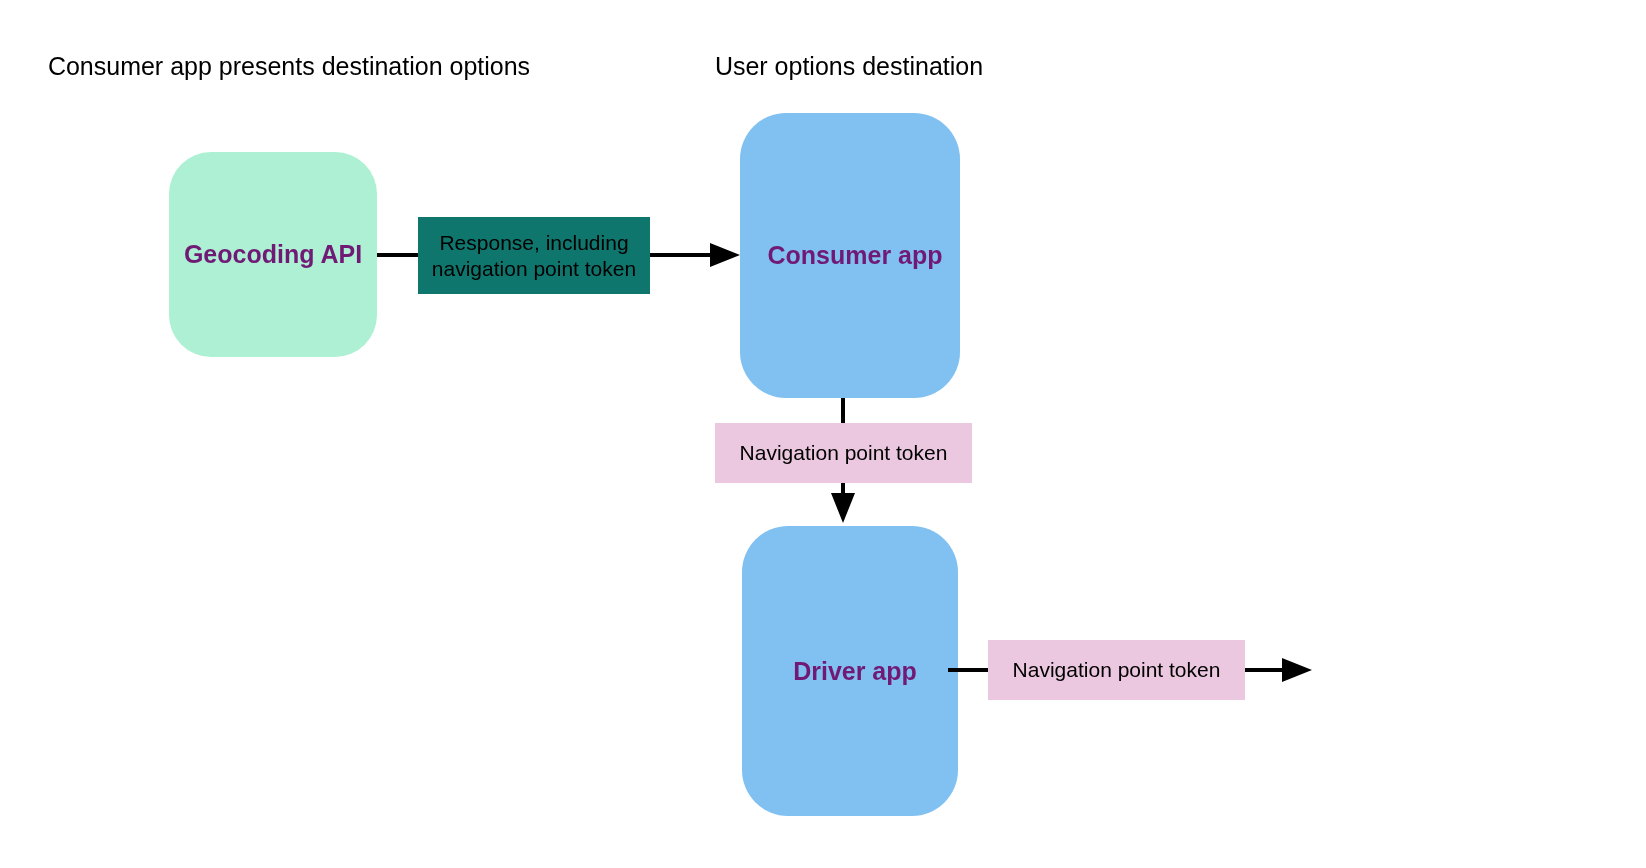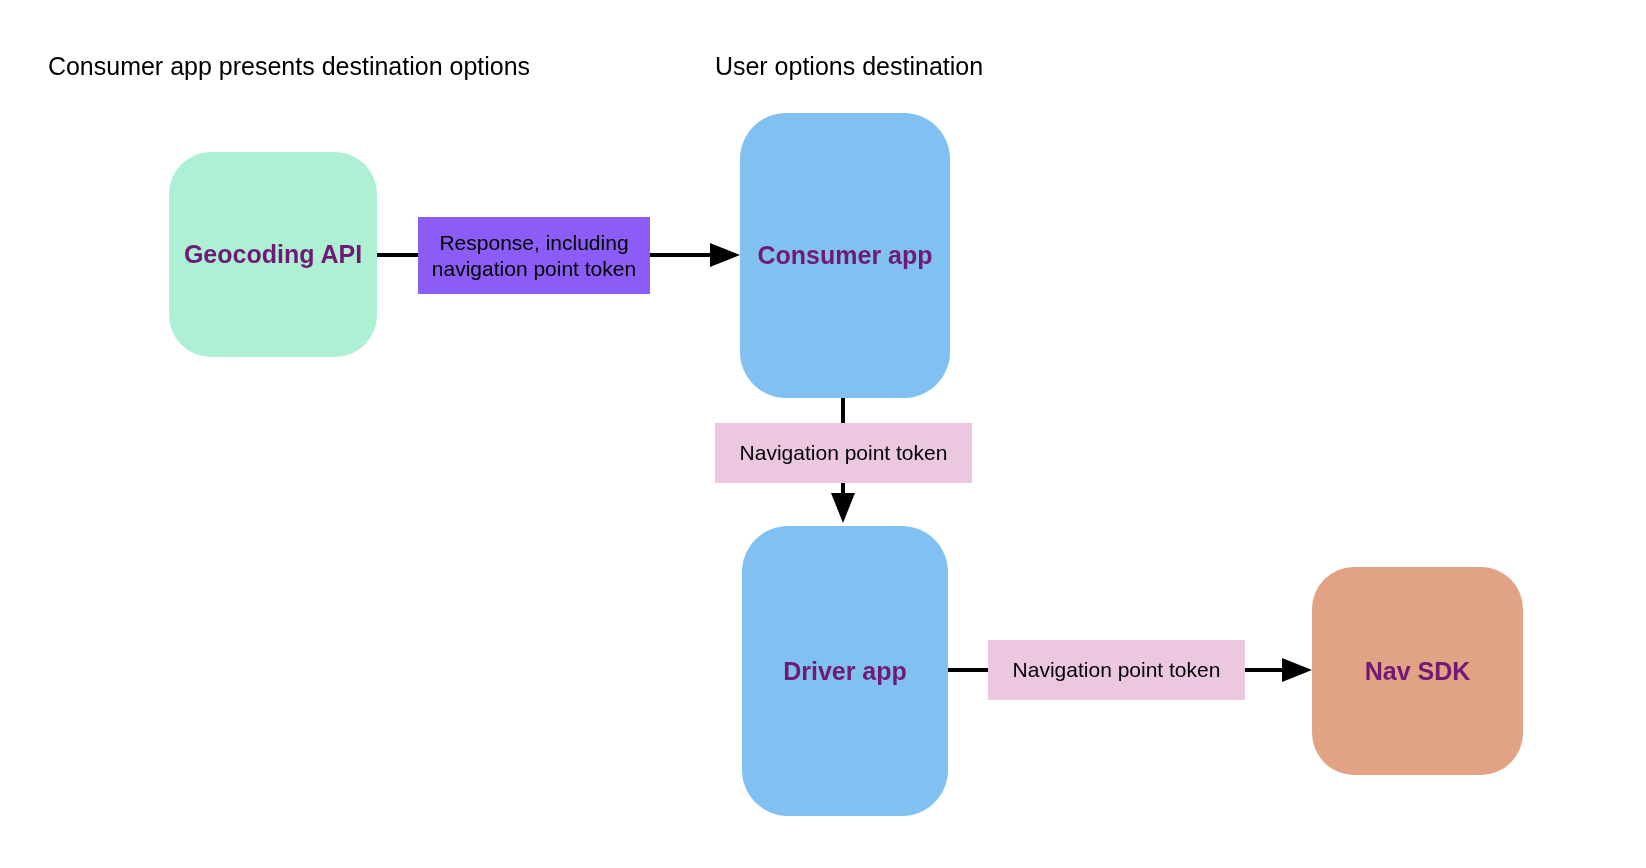--- a/index.html
+++ b/index.html
@@ -29,21 +29,21 @@
     position: absolute;
     display: flex;
     align-items: center;
     justify-content: center;
     text-align: center;
     font-size: 25px;
     font-weight: 700;
     color: #701a75;
   }
   .node.small { border-radius: 42px; }
-  .node.tall  { border-radius: 46px; }
+  .node.tall  { border-radius: 46px; padding-left: 10px; }
   .edge-label {
     position: absolute;
     display: flex;
     align-items: center;
     justify-content: center;
     text-align: center;
     font-size: 21px;
     line-height: 1.22;
     color: #000000;
     padding: 0 8px;
@@ -82,28 +82,25 @@
   </div>
 
   <div class="node tall" style="left: 740px; top: 113px; width: 210px; height: 285px; background-color: rgb(129, 193, 242);">
     <span>Consumer app</span>
   </div>
 
   <div class="node tall" style="left: 742px; top: 526px; width: 206px; height: 290px; background-color: rgb(129, 193, 242);">
     <span>Driver app</span>
   </div>
 
-  <div class="node small" style="left: 1312px; top: 567px; width: 211px; height: 208px; background-color: rgb(226, 162, 132);">
-    <span>Nav SDK</span>
-  </div>
 
   <div class="line" style="left: 377px; top: 253px; width: 41px; height: 4px; background-color: rgb(0, 0, 0);"></div>
   <div class="line" style="left: 650px; top: 253px; width: 62px; height: 4px; background-color: rgb(0, 0, 0);"></div>
   <div class="arrow-right" style="left: 710px; top: 243px; border-left-color: rgb(0, 0, 0);"></div>
-  <div class="edge-label" style="left: 418px; top: 217px; width: 232px; height: 77px; background-color: #8b5cf6;">Response, including navigation point token</div>
+  <div class="edge-label" style="left: 418px; top: 217px; width: 232px; height: 77px; background-color: #0f766e;">Response, including navigation point token</div>
 
   <div class="line" style="left: 841px; top: 398px; width: 4px; height: 97px; background-color: rgb(0, 0, 0);"></div>
   <div class="arrow-down" style="left: 831px; top: 493px; border-top-color: rgb(0, 0, 0);"></div>
   <div class="edge-label" style="left: 715px; top: 423px; width: 257px; height: 60px; white-space: nowrap; background-color: rgb(235, 200, 223);">Navigation point token</div>
 
   <div class="line" style="left: 948px; top: 668px; width: 40px; height: 4px; background-color: rgb(0, 0, 0);"></div>
   <div class="line" style="left: 1245px; top: 668px; width: 39px; height: 4px; background-color: rgb(0, 0, 0);"></div>
   <div class="arrow-right" style="left: 1282px; top: 658px; border-left-color: rgb(0, 0, 0);"></div>
   <div class="edge-label" style="left: 988px; top: 640px; width: 257px; height: 60px; white-space: nowrap; background-color: rgb(235, 200, 223);">Navigation point token</div>
 

